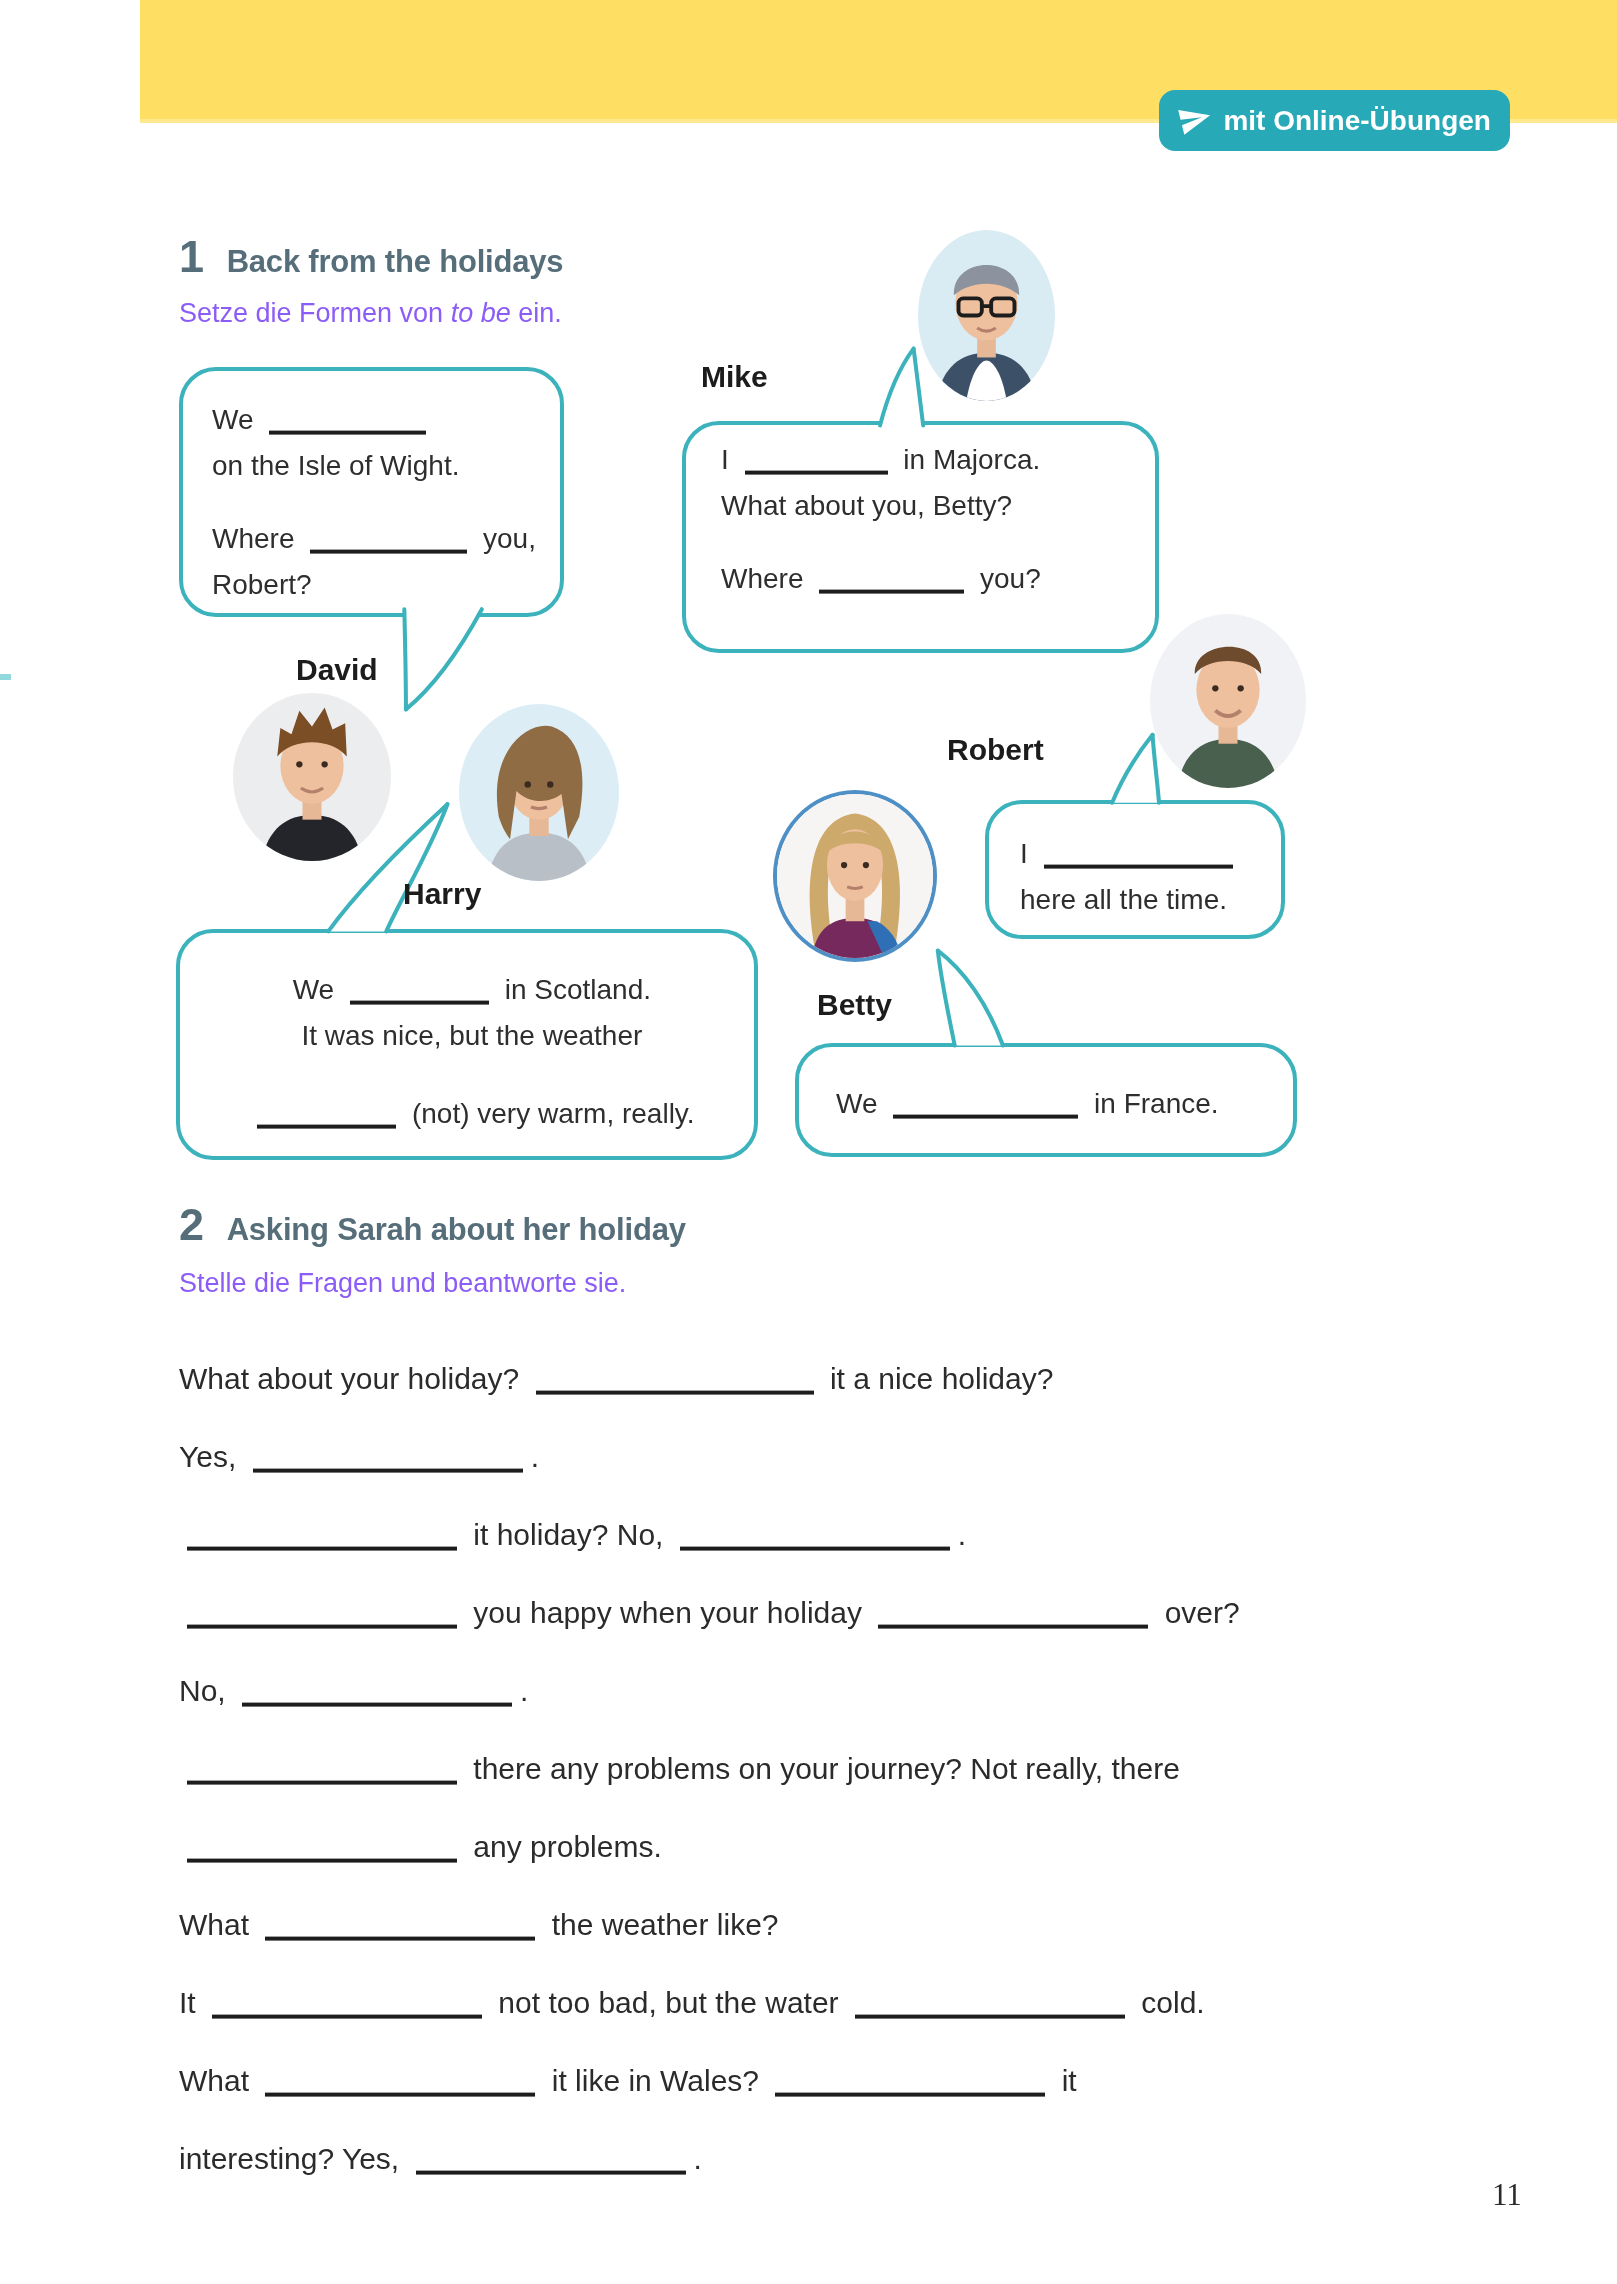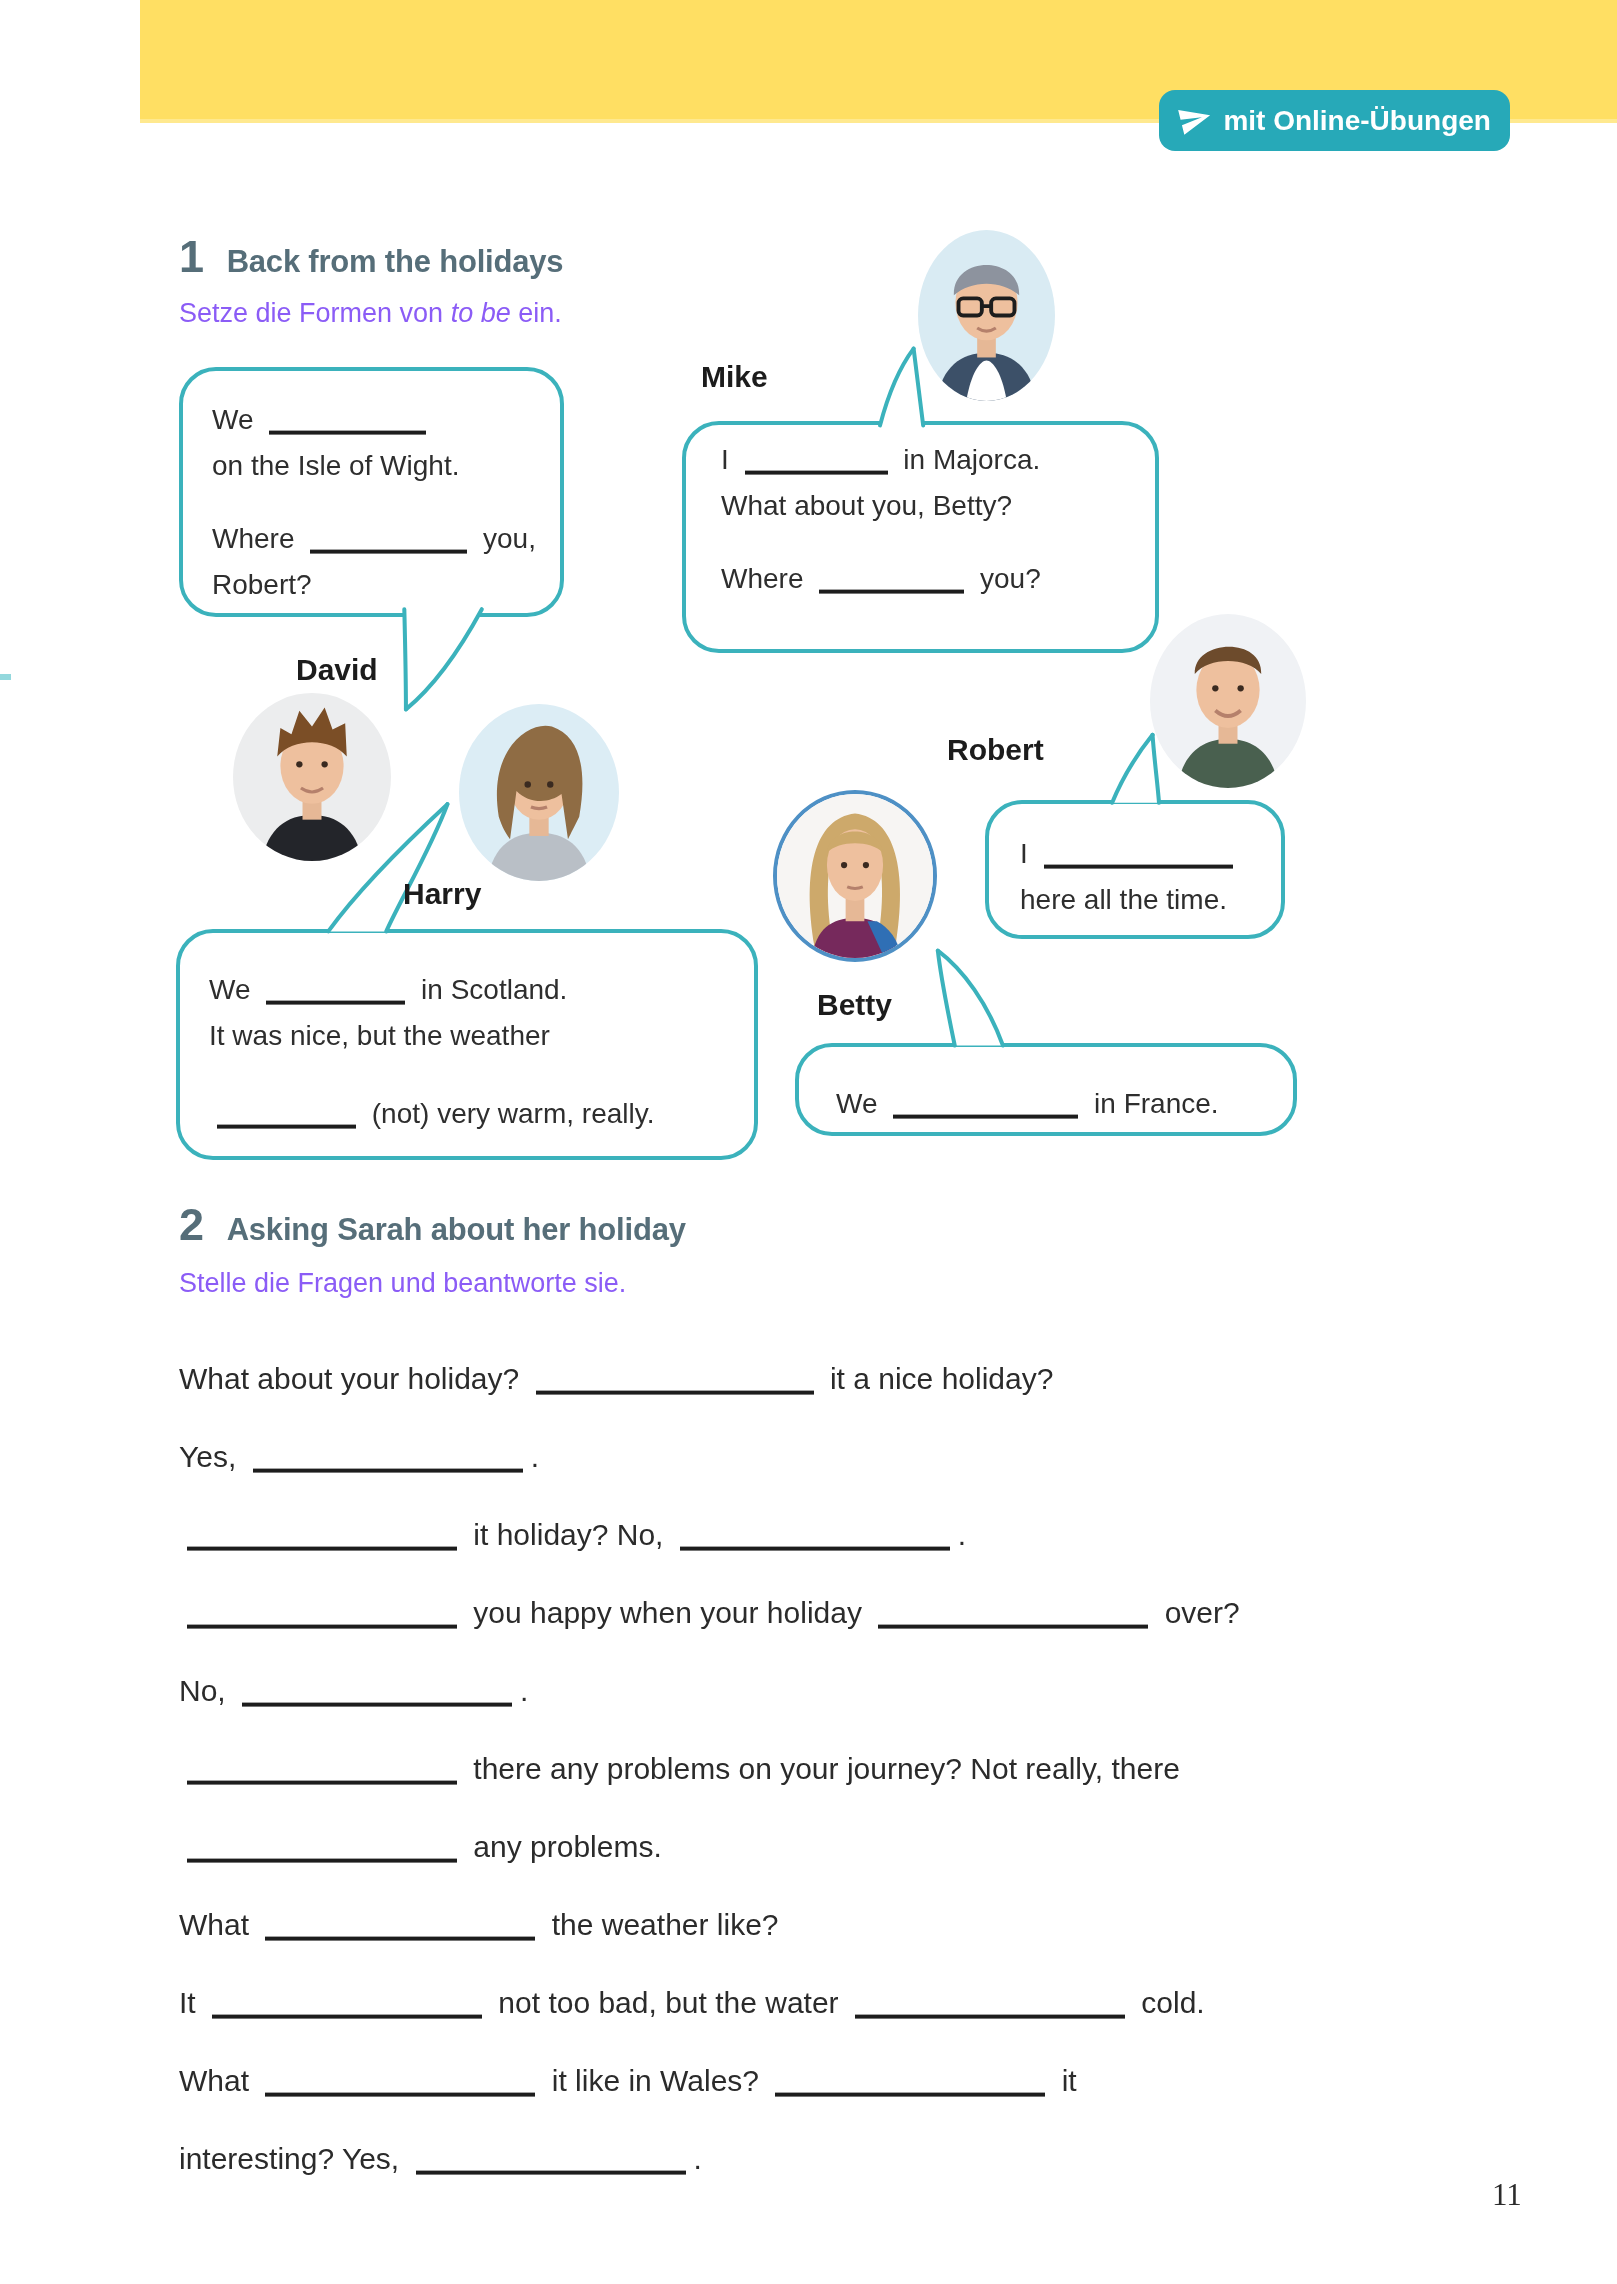--- a/index.html
+++ b/index.html
@@ -27,23 +27,23 @@
 
   
   .bubble{position:absolute;background:#ffffff;border:4px solid #3bb2bc;border-radius:37px;
           box-sizing:border-box;font-size:28px;color:#2e2e2e;z-index:1;}
   .bubble .para{margin:0 0 27px 0;}
   .bubble .para:last-child{margin-bottom:0;}
   .bubble .line{line-height:46px;white-space:nowrap;}
   #bubble-david {left:179px; top:367px; width:385px;height:250px;padding:26px 19.3px 0 29px;}
   #bubble-mike  {left:682px; top:421px; width:477px;height:232px;padding:12px 24px 0 35px;}
   #bubble-harry {left:176px; top:929px;width:582px;height:231px;padding:34px 19.3px 0 29px;}
-  #bubble-harry .para{margin-bottom:32px;}
+  #bubble-harry .para{margin-bottom:32px;text-align:center;}
   #bubble-robert{left:985px;top:800px; width:300px;height:139px;padding:27px 16px 0 31px;}
-  #bubble-betty {left:795px; top:1043px;width:502px;height:93px;padding:34px 19.3px 0 37px;}
+  #bubble-betty {left:795px; top:1043px;width:502px;height:114px;padding:34px 19.3px 0 37px;}
 
   .blank{display:inline-block;height:0.9em;border-bottom:4px solid #1d1d1d;margin:0 8px;
          vertical-align:baseline;transform:translateY(5.6px);}
 
   
   .char-label{position:absolute;font-weight:bold;font-size:30px;color:#1c1c1c;z-index:4;}
   #label-david {left:296px; top:653px;}
   #label-mike  {left:701px; top:360px;}
   #label-harry {left:403px; top:877px;}
   #label-robert{left:947px;top:733px;}

